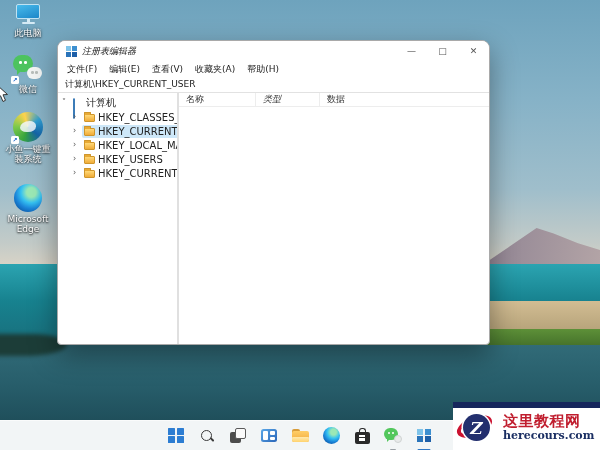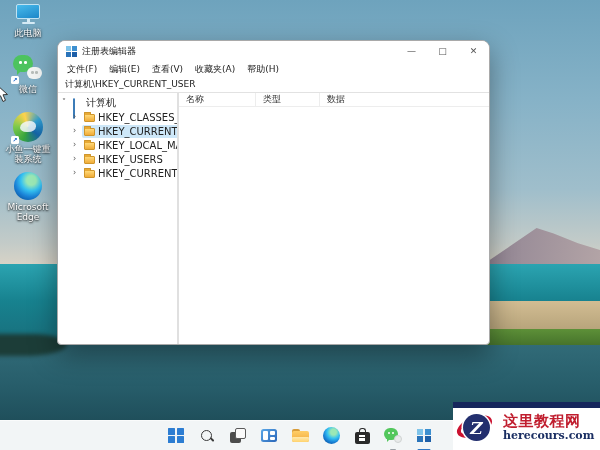--- a/index.html
+++ b/index.html
@@ -52,21 +52,21 @@
   .window { position:absolute; left:57px; top:40px; width:433px; height:305px; background:#fff;
     border:1px solid #a9a9a9; border-radius:8px 8px 4px 4px; box-shadow:0 10px 28px rgba(0,0,0,.38);
     display:flex; flex-direction:column; overflow:hidden; }
   .titlebar { height:20px; flex:0 0 20px; display:flex; align-items:center; gap:5px; padding-left:8px; background:#fff; }
   .reg-logo { position:relative; width:11px; height:11px; flex:0 0 11px; }
   .reg-logo i { position:absolute; display:block; }
   .reg-q1 { left:0; top:0; width:5px; height:5px; background:#7fc4ea; }
   .reg-q2 { left:6px; top:0; width:5px; height:5px; background:#3c8fd0; }
   .reg-q3 { left:0; top:6px; width:5px; height:5px; background:#2a74ba; }
   .reg-q4 { left:6px; top:6px; width:5px; height:5px; background:#1d5fa8; }
-  .win-title { font-size:9px; color:#1a1a1a; }
+  .win-title { font-size:9px; color:#1a1a1a;font-style:italic; }
   .controls { margin-left:auto; display:flex; height:100%; }
   .ctrl { width:31px; display:flex; align-items:center; justify-content:center; font-size:9px; color:#555; }
   .menubar { height:16px; flex:0 0 16px; display:flex; align-items:center; padding-left:3px; background:#fff; }
   .menu-item { font-size:9px; color:#222; padding:0 6px; }
   .addressbar { height:16px; flex:0 0 16px; display:flex; align-items:center; padding-left:7px;
     font-size:9px; color:#222; border-bottom:1px solid #e2e2e2; }
   .win-body { flex:1; display:flex; min-height:0; }
   .tree { width:121px; flex:0 0 121px; border-right:2px solid #e0e0e0; padding-top:3px; overflow:hidden; }
   .tree-row { display:flex; align-items:center; height:14px; padding-left:4px; white-space:nowrap; }
   .tree-row.child { padding-left:15px; }
@@ -78,21 +78,21 @@
   .mini-pc .s { width:9px; height:6px; background:linear-gradient(#bfe0f2,#5da4d8); border:1px solid #3c7cb8; border-radius:1px; }
   .mini-pc .b { width:5px; height:1.5px; background:#3c7cb8; margin:0.5px auto 0; }
   .folder-icon { position:relative; width:11px; height:8px; flex:0 0 11px;
     background:linear-gradient(#ffd978,#f0ac38); border:1px solid #cf962c; border-radius:1px; margin-top:1px; }
   .folder-icon::before { content:""; position:absolute; left:-1px; top:-3px; width:5px; height:2px;
     background:#e8aa35; border:1px solid #cf962c; border-bottom:none; border-radius:1px 1px 0 0; }
   .list { flex:1; display:flex; flex-direction:column; }
   .list-header { display:flex; height:14px; flex:0 0 14px; align-items:stretch; border-bottom:1px solid #ededed; }
   .hcol { display:flex; align-items:center; padding-left:7px; font-size:9px; color:#333; border-right:1px solid #ededed; }
   .hcol.c-name { width:77px; flex:0 0 77px; }
-  .hcol.c-type { width:64px; flex:0 0 64px; }
+  .hcol.c-type { width:64px; flex:0 0 64px;font-style:italic; }
   .hcol.c-data { flex:1; border-right:none; }
   .list-row { display:flex; height:15px; align-items:center; }
   .cell { font-size:9px; color:#222; padding-left:7px; }
   .cell.c-name { width:77px; flex:0 0 77px; display:flex; align-items:center; gap:3px; padding-left:5px; }
   .cell.c-type { width:64px; flex:0 0 64px; }
   .cell.c-data { flex:1; }
   .ab-ico { width:11px; height:9px; flex:0 0 11px; border:1px solid #e0a8a8; border-radius:1px; background:#fff;
     color:#c0392b; font-size:6px; line-height:7px; text-align:center; font-weight:bold; }
 
   
@@ -206,21 +206,21 @@
 
 <div class="desk-cell" style="top:112px">
   <div class="xiaoyu-icon">
     <div class="xy-circle"></div>
       <div class="xy-fish"></div>
     <div class="shortcut-badge">↗</div>
   </div>
   <div class="desk-label">小鱼一键重装系统</div>
 </div>
 
-<div class="desk-cell" style="top:172px">
+<div class="desk-cell" style="top:184px">
   <div class="edge-icon"></div>
   <div class="desk-label">Microsoft Edge</div>
 </div>
 
 <div class="window">
   <div class="titlebar">
     <div class="reg-logo">
       <i class="reg-q1"></i>
         <i class="reg-q2"></i>
         <i class="reg-q3"></i>

